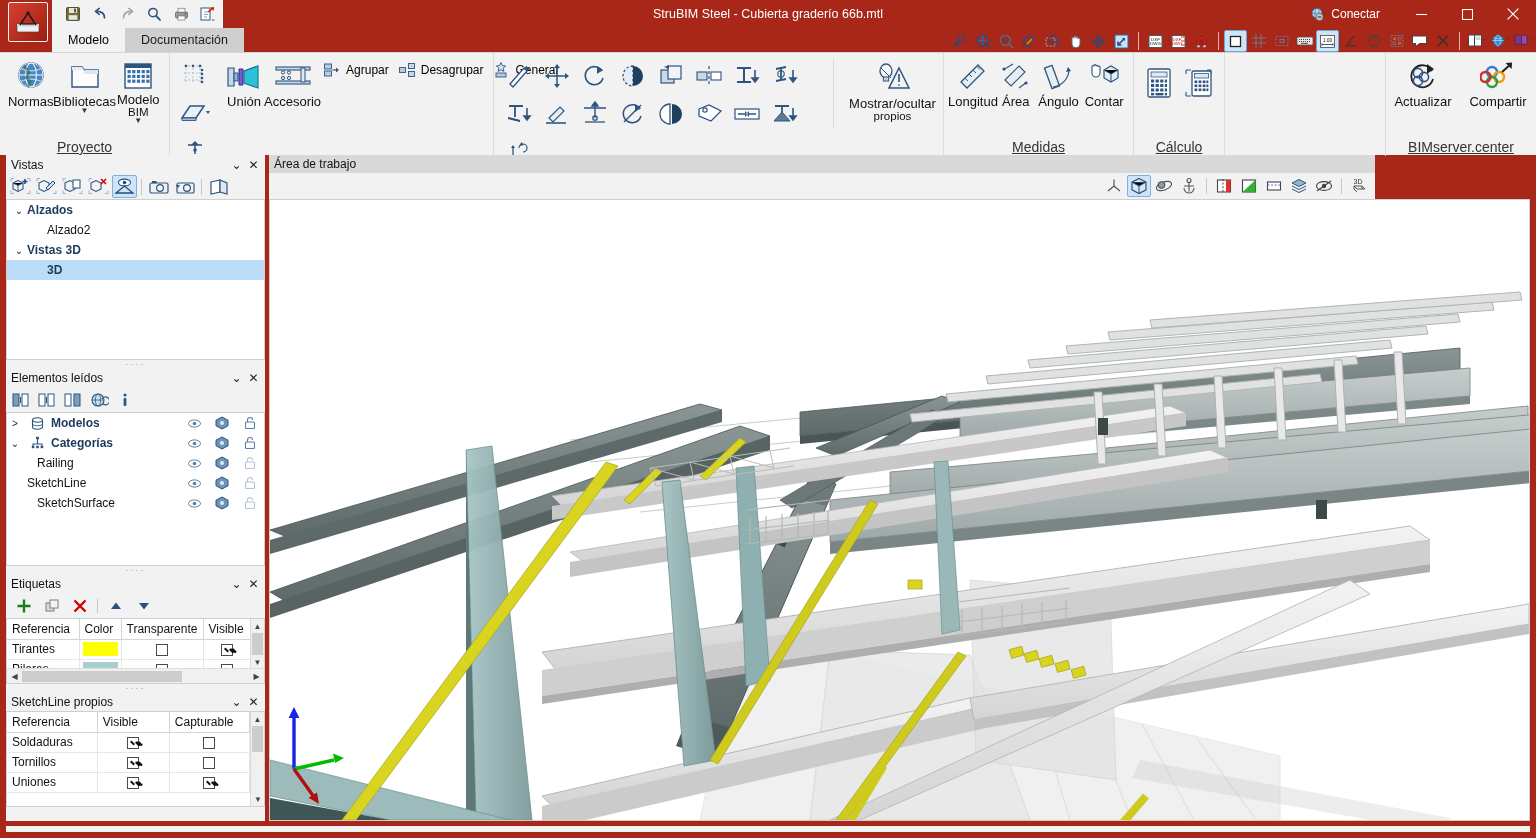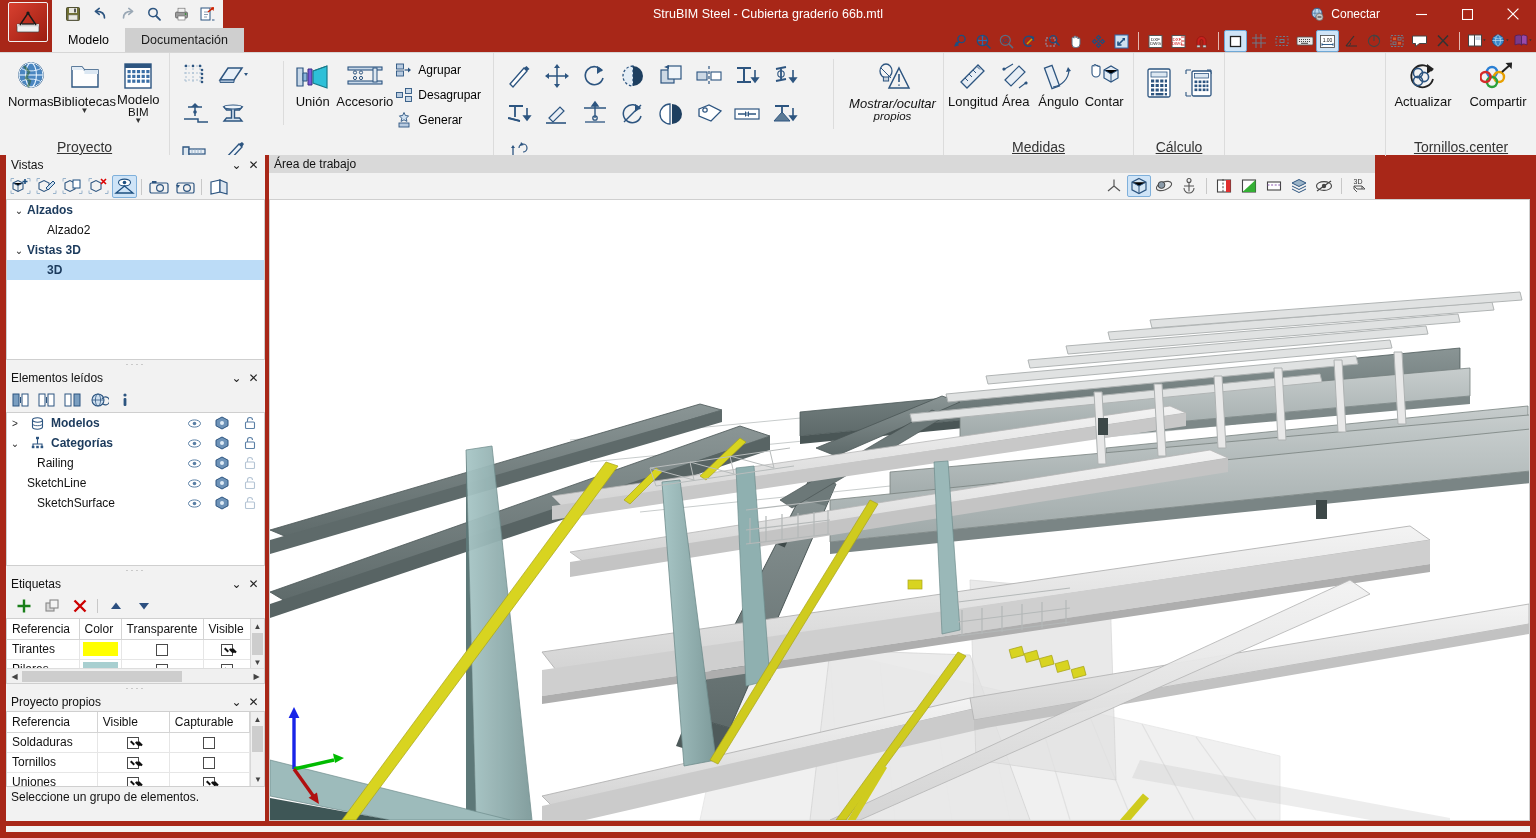--- a/index.html
+++ b/index.html
@@ -515,21 +515,21 @@
             <rect x="4" y="7" width="34" height="3" fill="#c8d8e8" stroke="#2d5580" stroke-width="1.1"></rect>
             <rect x="29" y="8" width="4" height="14" fill="#dfe8f0" stroke="#2d5580" stroke-width="1"></rect>
             <circle cx="11" cy="12.5" r="1.6" fill="none" stroke="#2d5580" stroke-width="1"></circle>
             <circle cx="17" cy="12.5" r="1.6" fill="none" stroke="#2d5580" stroke-width="1"></circle>
             <circle cx="11" cy="18" r="1.6" fill="none" stroke="#2d5580" stroke-width="1"></circle>
             <circle cx="17" cy="18" r="1.6" fill="none" stroke="#2d5580" stroke-width="1"></circle>
           </svg>
           <div class="lbl">Accesorio</div>
         </div>
 
-        <div style="display:flex;flex-direction:column;gap:1px;padding-top:1px;">
+        <div style="display:flex;flex-direction:row;gap:1px;padding-top:1px;">
           <div class="txtbtn">
             <svg width="18" height="18" viewBox="0 0 18 18">
               <rect x="1.5" y="3" width="7" height="5" fill="#b8cbe0" stroke="#2d5580" stroke-width="0.9"></rect>
               <rect x="1.5" y="10" width="7" height="5" fill="#b8cbe0" stroke="#2d5580" stroke-width="0.9"></rect>
               <path d="M9.5 9 h5" stroke="#2d5580" stroke-width="1.2"></path>
               <path d="M13 6.4 l3 2.6 l-3 2.6z" fill="#2d5580"></path>
             </svg>
             <span>Agrupar</span>
           </div>
           <div class="txtbtn">
@@ -546,21 +546,21 @@
               <rect x="4" y="12" width="10" height="4" fill="#b8cbe0" stroke="#2d5580" stroke-width="0.9"></rect>
             </svg>
             <span>Generar</span>
           </div>
         </div>
       </div>
       <div class="rgroup-title">Introducción</div>
     </div>
 
     <div class="rgroup" style="width:450px">
-      <div class="rgroup-body" style="gap:9px;font-style:italic;">
+      <div class="rgroup-body" style="gap:9px;">
         <div class="icogrid" style="width:344px;">
           <div class="smbtn">
             <svg width="28" height="28" viewBox="0 0 28 28">
                 <path d="M5 22 L19 6 l3 3 L8 25z" fill="#fff" stroke="#2d5580" stroke-width="1.3"></path>
                 <path d="M19 6 l2.5 -2 l3 3 l-2.5 2z" fill="#2d5580"></path>
               </svg>
           </div>
           <div class="smbtn">
             <svg width="28" height="28" viewBox="0 0 28 28">
                 <path d="M14 4 v20 M4 14 h20" stroke="#2d5580" stroke-width="1.5"></path>
@@ -798,21 +798,21 @@
             <circle cx="12" cy="12" r="5" fill="none" stroke="#2a7fd4" stroke-width="2.4"></circle>
             <circle cx="19" cy="17" r="5" fill="none" stroke="#e8a000" stroke-width="2.4"></circle>
             <circle cx="12" cy="22" r="5" fill="none" stroke="#2aa03a" stroke-width="2.4"></circle>
             <circle cx="5.5" cy="17" r="5" fill="none" stroke="#d42a2a" stroke-width="2.4"></circle>
             <path d="M22 12 L31 4" stroke="#222" stroke-width="2"></path>
             <path d="M25.5 3 L32 2.6 L31.6 9z" fill="#222"></path>
           </svg>
           <div class="lbl">Compartir</div>
         </div>
       </div>
-      <div class="rgroup-title">Tornillos.center</div>
+      <div class="rgroup-title">BIMserver.center</div>
     </div>
   </div>
 
   <div class="leftdock">
 
     <div class="panel" style="height:205px">
       <div class="panel-head">
         <div class="panel-title">Vistas</div>
         <div class="phbtn">⌄</div>
         <div class="phbtn">✕</div>
@@ -1163,21 +1163,21 @@
           <div class="hs-thumb" style="width:160px"></div>
           <div style="flex:1"></div>
           <div class="hs-arrow">▶</div>
         </div>
       </div>
     </div>
     <div class="grip">····</div>
 
     <div class="panel" style="height:115px">
       <div class="panel-head">
-        <div class="panel-title">Proyecto propios</div>
+        <div class="panel-title">SketchLine propios</div>
         <div class="phbtn">⌄</div>
         <div class="phbtn">✕</div>
       </div>
       <div class="panel-body" style="height:84px">
         <div style="position:absolute;left:0;top:0;right:14px;bottom:0;overflow:hidden;">
           <table class="grid">
             <colgroup>
                 <col style="width:90px">
                 <col style="width:72px">
                 <col style="width:80px">
@@ -1208,21 +1208,20 @@
             </tbody>
           </table>
         </div>
         <div class="vscroll">
           <div class="vs-arrow">▲</div>
           <div class="vs-thumb" style="height:26px"></div>
           <div style="flex:1"></div>
           <div class="vs-arrow" style="position:absolute;bottom:0;width:14px">▼</div>
         </div>
       </div>
-      <div class="statusline">Seleccione un grupo de elementos.</div>
     </div>
   </div>
 
   <div class="viewport-wrap">
     <div class="vp-head">Área de trabajo</div>
     <div class="vp-toolbar">
       <div class="vtb">
         <svg width="18" height="18" viewBox="0 0 18 18">
           <path d="M9 9 V2.5 M9 9 L3 14 M9 9 L15 14" stroke="#555" stroke-width="1.2" fill="none"></path>
         </svg>

